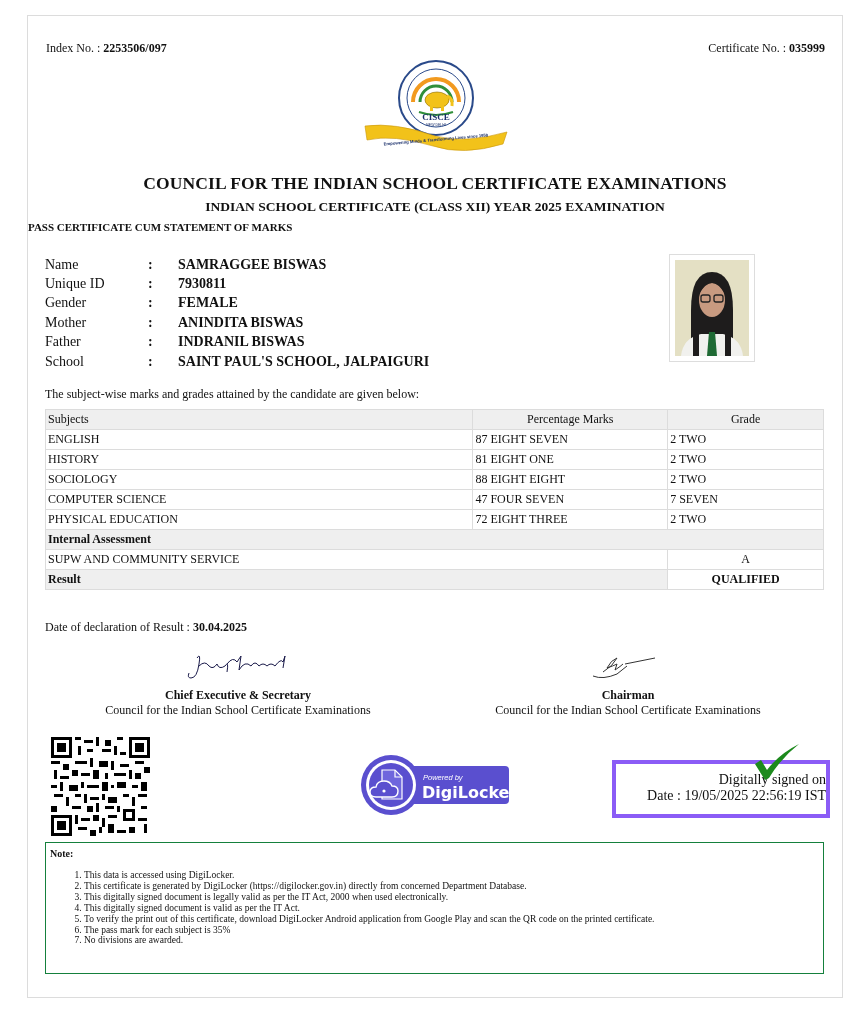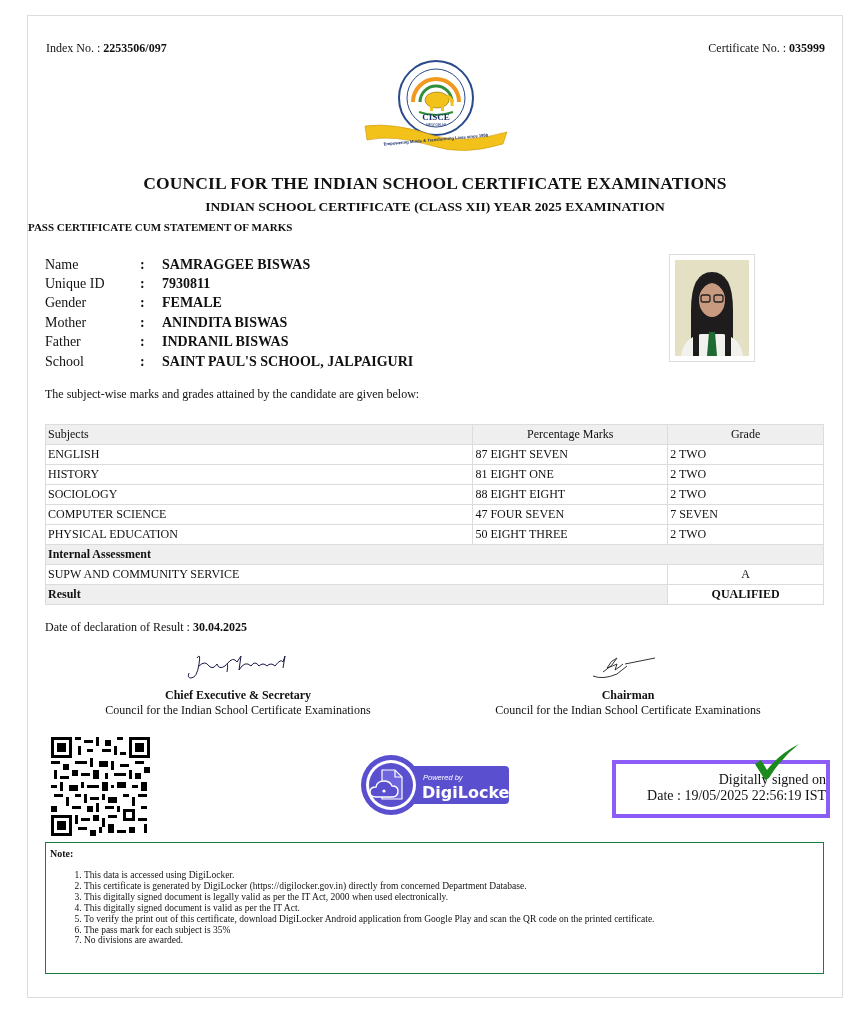--- a/index.html
+++ b/index.html
@@ -10,30 +10,30 @@
   .certno { right: 17px; top: 25px; font-size: 12px; }
   b { font-weight: bold; }
 
   .logo { left: 333px; top: 40px; width: 150px; height: 98px; }
 
   .title1 { left: 0; width: 814px; top: 157px; text-align: center; font-size: 17.5px; font-weight: bold; letter-spacing: 0.1px; }
   .title2 { left: 0; width: 814px; top: 183px; text-align: center; font-size: 13.5px; font-weight: bold; }
   .title3 { left: 0; width: 814px; top: 205px; font-size: 11px; font-weight: bold; }
 
   .info { left: 17px; top: 239px; font-size: 14px; }
-  .info-row { height: 19.4px; display: flex; align-items: center; }
+  .info-row { height: 19.4px; display: flex; align-items: center; gap: 8px; }
   .info-label { width: 95px; }
   .info-colon { width: 22px; font-weight: bold; }
   .info-val { font-weight: bold; }
 
   .photo-frame { left: 641px; top: 238px; width: 84px; height: 106px; border: 1px solid #ddd; background: #fff; }
   .photo { position: absolute; left: 5px; top: 5px; width: 74px; height: 96px; background: #e7e3c8; overflow: hidden; }
 
   .intro { left: 17px; top: 371px; font-size: 12px; }
-  table.marks { position: absolute; left: 17px; top: 408px; width: 779px; border-collapse: collapse; font-size: 12px; }
+  table.marks { position: absolute; left: 17px; top: 393px; width: 779px; border-collapse: collapse; font-size: 12px; }
   table.marks td { border: 1.5px solid #dcdcdc; height: 19px; padding: 0 2px; }
   .th { background: #efefef; }
   .center { text-align: center; }
   .grey { background: #efefef; font-weight: bold; }
 
   .declare { left: 17px; top: 604px; font-size: 12px; }
 
   .sig-block { top: 636px; width: 360px; text-align: center; font-size: 12px; }
   .sig-left { left: 30px; }
   .sig-right { left: 420px; }
@@ -164,21 +164,21 @@
       <td>88 EIGHT EIGHT</td>
       <td>2 TWO</td>
     </tr>
     <tr>
       <td>COMPUTER SCIENCE</td>
       <td>47 FOUR SEVEN</td>
       <td>7 SEVEN</td>
     </tr>
     <tr>
       <td>PHYSICAL EDUCATION</td>
-      <td>50 EIGHT THREE</td>
+      <td>72 EIGHT THREE</td>
       <td>2 TWO</td>
     </tr>
     <tr>
       <td class="grey" colspan="3">Internal Assessment</td>
     </tr>
     <tr>
       <td colspan="2">SUPW AND COMMUNITY SERVICE</td>
       <td class="center">A</td>
     </tr>
     <tr>

